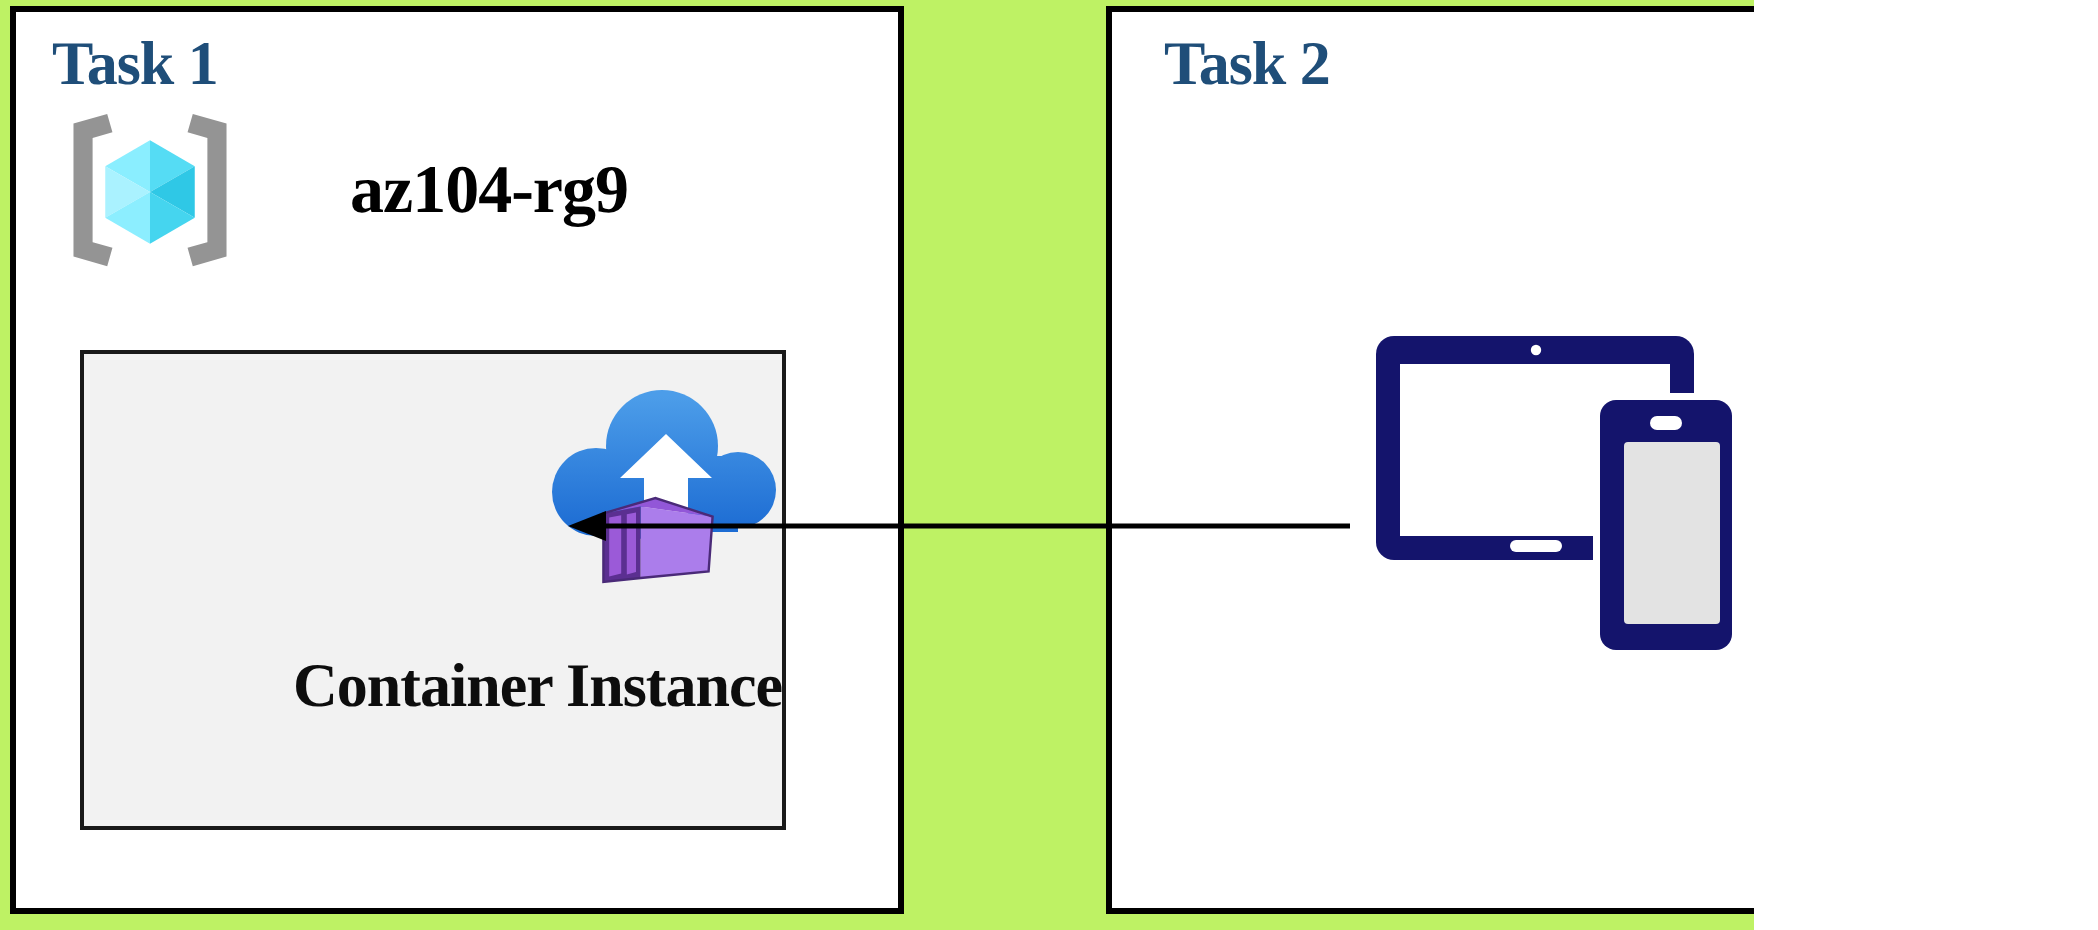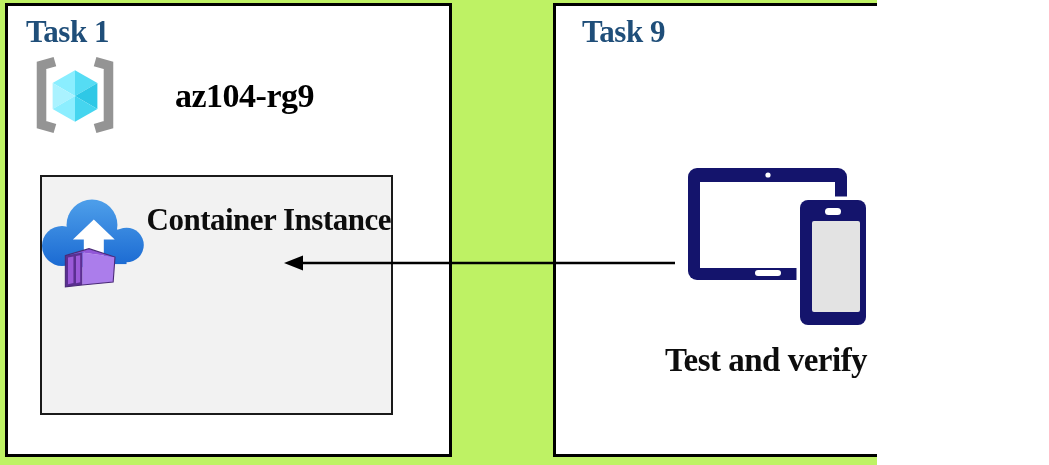--- a/index.html
+++ b/index.html
@@ -19,21 +19,21 @@
   #task1-title{left:18px;}
   #task2-title{left:26px;}
   .rg-row{
     position:absolute;left:23px;top:50px;display:flex;align-items:center;gap:8px;
   }
   .rg-icon{width:88px;height:80px;}
   .rg-name{font-size:34px;font-weight:700;color:#000;letter-spacing:-0.5px;margin-left:48px;}
   .inner-box{
     position:absolute;left:32px;top:169px;width:349px;height:236px;
     background:#f2f2f2;border:2px solid #1a1a1a;
-    display:flex;flex-direction:row;align-items:flex-start;
+    display:flex;flex-direction:column;align-items:flex-end;
   }
   .ci-icon{width:115px;height:110px;margin-top:13px;}
   .ci-label{
     margin-top:25px;font-size:31px;font-weight:700;color:#0d0d0d;
     letter-spacing:-0.5px;white-space:nowrap;
   }
   .devices-icon{position:absolute;left:132px;top:159px;width:180px;height:160px;}
   .device-label{
     position:absolute;left:109px;top:336px;font-size:33px;font-weight:700;
     color:#0d0d0d;letter-spacing:-0.5px;white-space:nowrap;
@@ -85,38 +85,37 @@
           <polygon points="28.6,68.8 34.6,67.6 34.6,96.8 28.6,98.2" fill="#9b5ad8"></polygon>
           <polygon points="37.4,67.1 42,66.2 42,96 37.4,97.2" fill="#9b5ad8"></polygon>
           <path d="M25.7 66.7 L51.7 59 L80.3 68.3 L78.3 95.7 L44.3 99 L25.7 101 Z" fill="none" stroke="#4a2a78" stroke-width="1.2"></path>
         </g>
       </svg>
       <div class="ci-label">Container Instance</div>
     </div>
   </div>
 
   <div class="task-box" id="task2-box">
-    <div class="task-title" id="task2-title">Task 9</div>
+    <div class="task-title" id="task2-title">Task 2</div>
 
     <svg class="devices-icon" viewBox="0 0 180 160">
       <g>
         <rect x="0" y="3" width="159" height="112" rx="9" fill="#14146c"></rect>
         <rect x="12" y="17" width="135" height="86" fill="#ffffff"></rect>
         <circle cx="80" cy="10" r="2.6" fill="#ffffff"></circle>
         <rect x="67" y="105" width="26" height="6" rx="3" fill="#ffffff"></rect>
       </g>
       <g>
         <rect x="108.5" y="31.5" width="73" height="132" rx="11" fill="#ffffff"></rect>
         <rect x="112" y="35" width="66" height="125" rx="8" fill="#14146c"></rect>
         <rect x="137" y="43" width="16" height="7" rx="3.5" fill="#ffffff"></rect>
         <rect x="124" y="56" width="48" height="91" rx="2" fill="#e3e3e3"></rect>
       </g>
     </svg>
 
-    <div class="device-label">Test and verify</div>
   </div>
 
   <svg id="connector" viewBox="0 0 395 26">
     <line x1="392" y1="13" x2="14" y2="13" stroke="#000000" stroke-width="2.6"></line>
     <polygon points="1,13 20,5.5 20,20.5" fill="#000000"></polygon>
   </svg>
 
 </div>
 
 </body></html>

